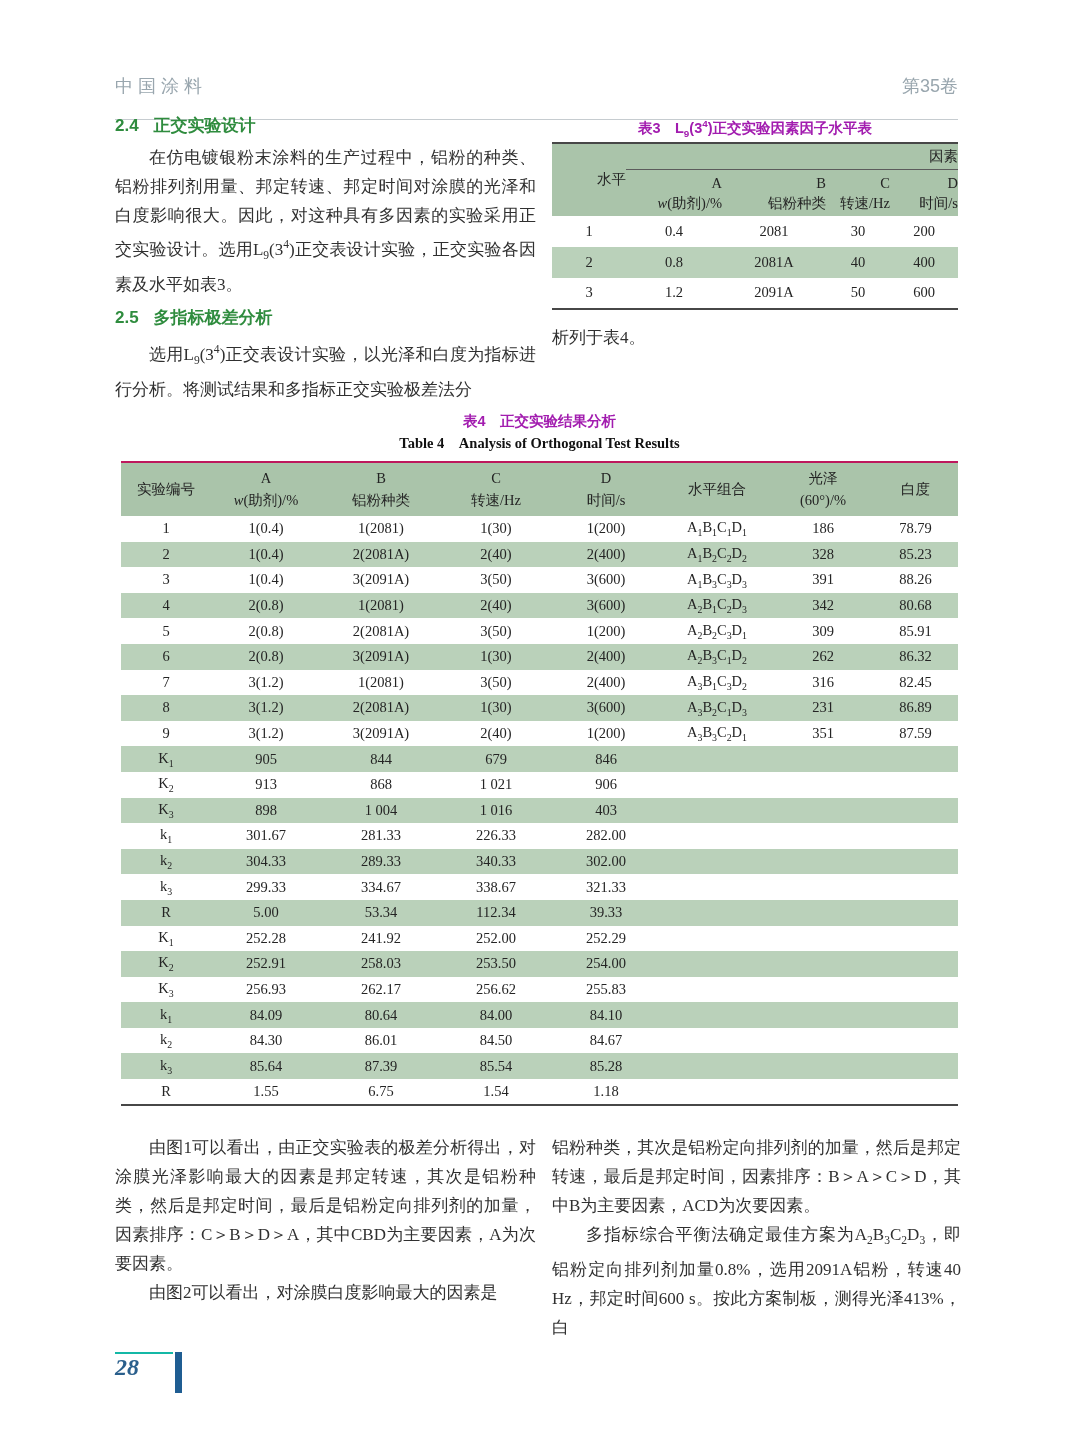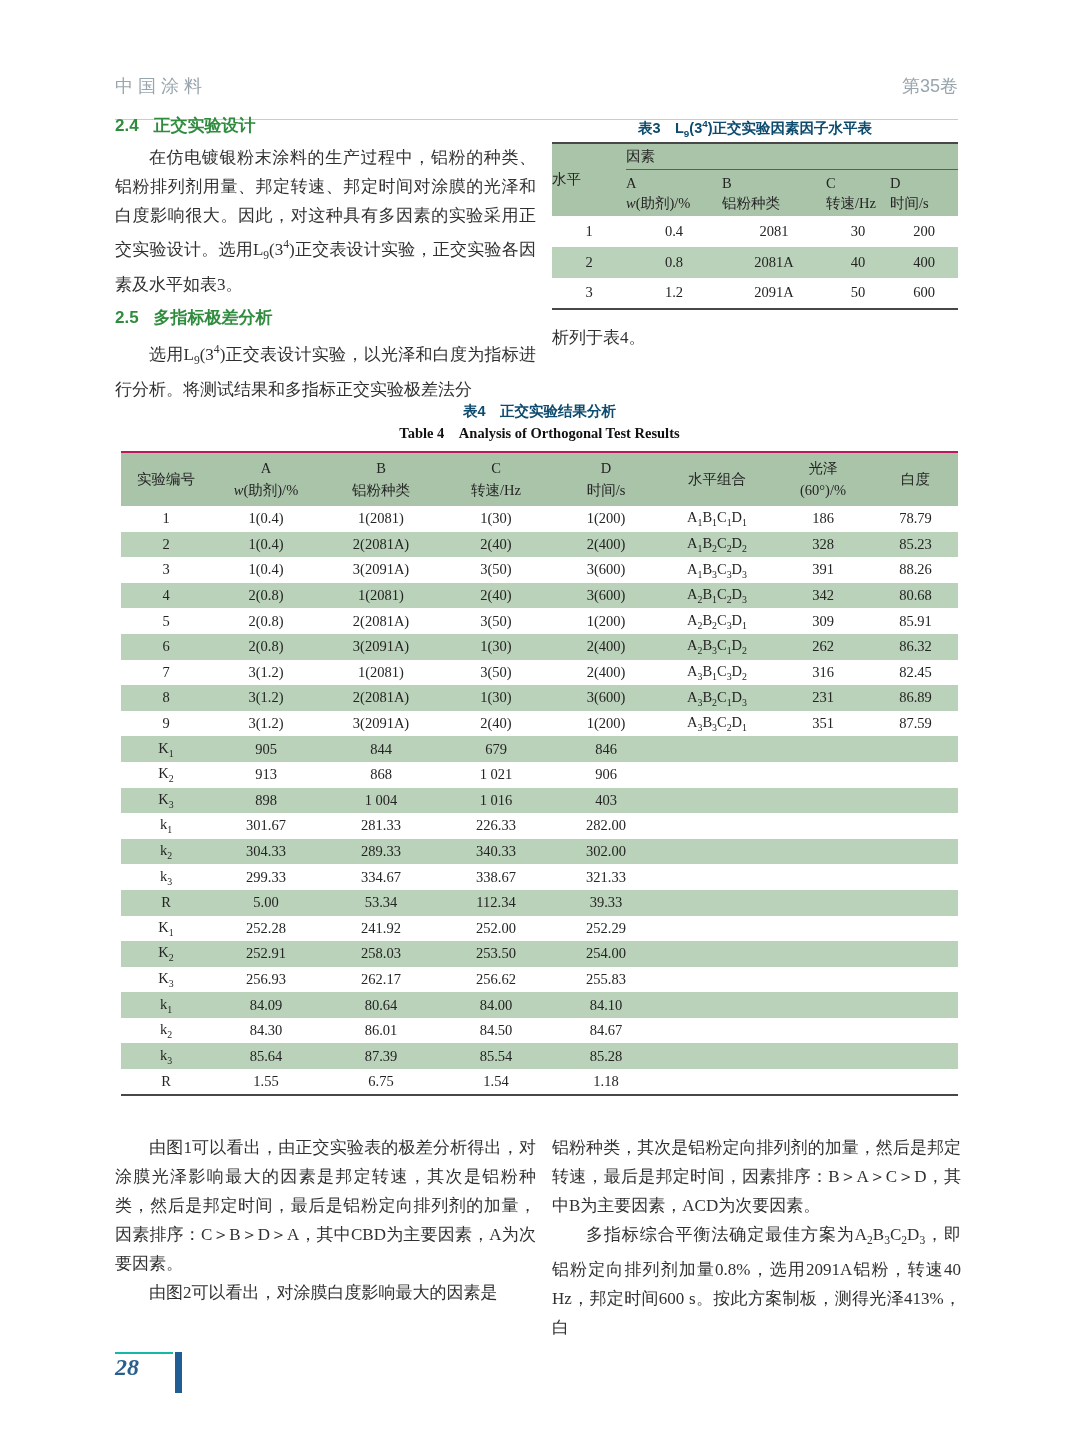--- a/index.html
+++ b/index.html
@@ -23,42 +23,42 @@
   .sec-heading {
     color:#2f8c3e; font-size:17px; font-weight:bold;
     font-family:"Liberation Sans", sans-serif; margin:2px 0 6px 0;
   }
   .sec-heading .sec-num { margin-right:10px; }
   .body-para { font-size:17px; line-height:29px; text-align:justify; color:#303030; }
   .indent { text-indent:2em; }
   .cont-para { margin-top:13px; }
   
   .tbl-caption-zh {
-    text-align:center; font-weight:bold; font-size:14.5px; color:#0c4a6e;
+    text-align:center; font-weight:bold; font-size:14.5px; color:#a21caf;
     font-family:"Liberation Sans", sans-serif; margin-bottom:3px;
   }
   .tbl-caption-en {
     text-align:center; font-weight:bold; font-size:14.5px; color:#111;
     font-family:"Liberation Serif", serif; margin-bottom:8px;
   }
   sub { font-size:68%; } sup { font-size:68%; }
   
   .t3 {
     width:100%; border-collapse:collapse; table-layout:fixed;
     border-top:2px solid #474747; border-bottom:2px solid #474747;
     font-size:14.5px; color:#242424;
   }
-  .t3 th { background:#aac4aa; font-weight:normal; text-align:left; vertical-align:middle; }
+  .t3 th { background:#aac4aa; font-weight:normal; text-align:right; vertical-align:middle; }
   .t3 .factor-group { border-bottom:1px solid #5c5c5c; height:27px; }
   .t3 .level-th { height:73px; }
   .t3 .sub-row th { height:46px; line-height:1.4; }
   .t3 tbody td { height:31px; text-align:center; vertical-align:middle; }
   .t3 tbody tr:nth-child(even) td { background:#bad1ba; }
   
-  .t4-wrap { position:absolute; left:121px; top:402px; width:837px; }
+  .t4-wrap { position:absolute; left:121px; top:412px; width:837px; }
   .t4 {
     width:100%; border-collapse:collapse; table-layout:fixed;
     border-top:2px solid #be185d; border-bottom:2px solid #474747;
     font-size:14.5px; color:#242424;
   }
   .t4 thead th {
     background:#aac4aa; font-weight:normal; text-align:center;
     vertical-align:middle; height:54px; line-height:1.45;
   }
   .t4 tbody td { height:25.6px; text-align:center; vertical-align:middle; padding:0 2px; }

